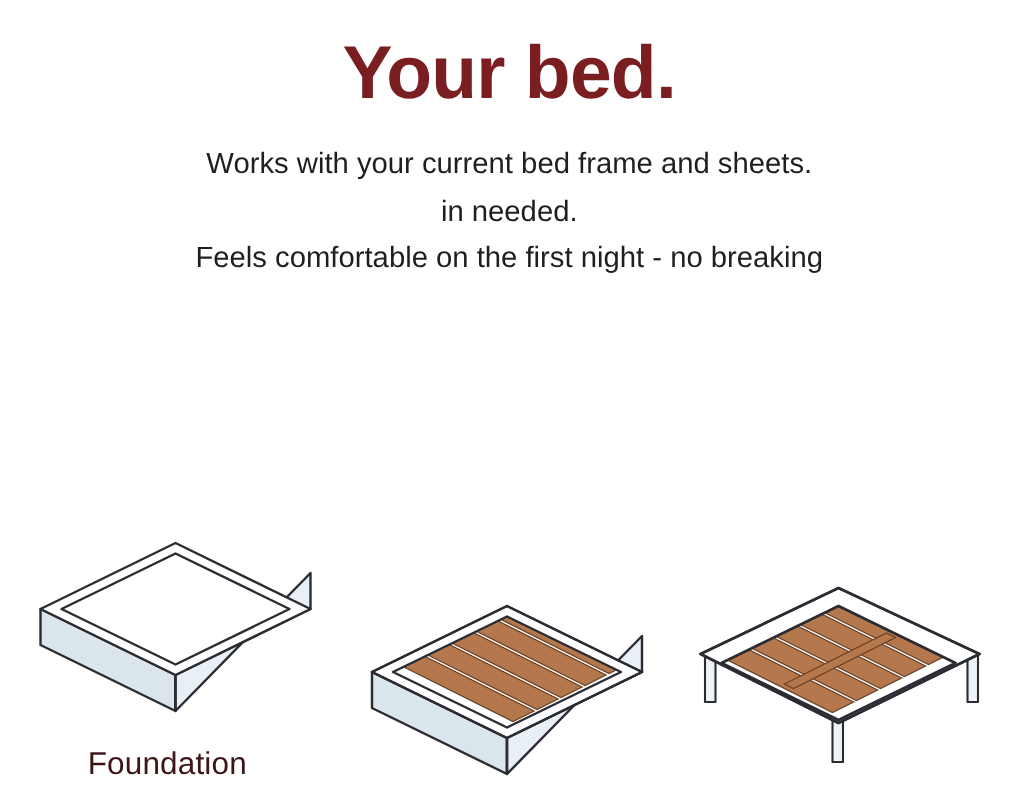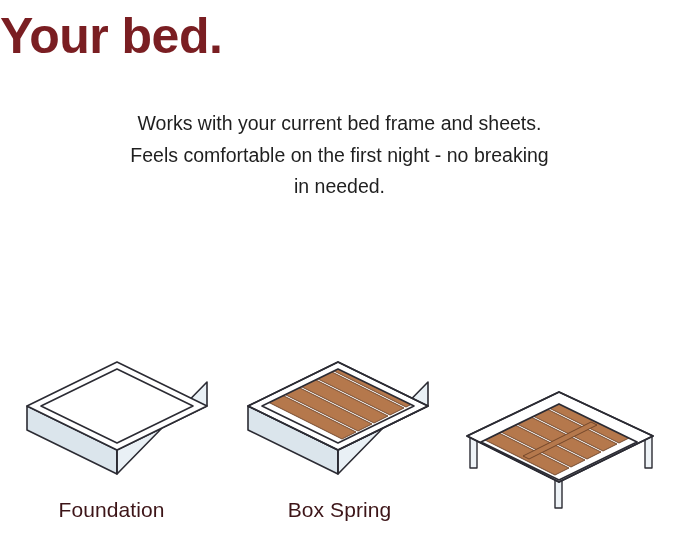--- a/index.html
+++ b/index.html
@@ -6,35 +6,36 @@
   html, body {
     width:679px; height:537px;
     background:#ffffff;
     font-family:"Liberation Sans", sans-serif;
     overflow:hidden;
   }
   .page { position:relative; width:679px; height:537px; background:#fff; }
 
   
   .headline {
-    padding-top:8px;
+    text-align:center;
+    padding-top:20px;
   }
   .headline-line {
     display:block;
     font-weight:bold;
     font-size:50px;
     line-height:1.12;
     letter-spacing:-0.5px;
     color:#7a1e22;
   }
 
   
   .subtitle {
     text-align:center;
-    margin-top:44px;
+    margin-top:18px;
     color:#1f1f1f;
     font-size:19.5px;
     line-height:1.62;
     font-weight:400;
   }
   .subtitle-line { display:block; }
 
   
   .items {
     position:absolute;
@@ -67,22 +68,22 @@
 <body>
 
 <div class="page">
 
   <div class="headline">
     <span class="headline-line">Your bed.</span>
   </div>
 
   <div class="subtitle">
     <span class="subtitle-line">Works with your current bed frame and sheets.</span>
+    <span class="subtitle-line">in needed.</span>
     <span class="subtitle-line">Feels comfortable on the first night - no breaking</span>
-    <span class="subtitle-line">in needed.</span>
   </div>
 
   <div class="items">
 
     <div class="item item-foundation">
       <div class="art">
         <svg width="200" height="150" viewBox="0 0 200 150">
           <g stroke="#2b2b33" stroke-width="1.6" stroke-linejoin="round">
 
             <polygon points="8,76 8,100 98,144 98,120" fill="#dbe5ec"></polygon>
@@ -122,21 +123,20 @@
             <polygon points="92,40 106,33 180,70 166,77" fill="#b5784c"></polygon>
             <polygon points="108,32 122,25 196,62 182,69" fill="#b5784c"></polygon>
           </g>
           <g stroke="#2b2b33" stroke-width="1.6" stroke-linejoin="round" fill="none">
             <polygon points="22,76 98,39 174,76 98,113"></polygon>
             <polygon points="8,76 98,32 188,76 98,120"></polygon>
             <line x1="98" y1="120" x2="98" y2="144"></line>
           </g>
         </svg>
       </div>
-      <div class="item-label">Box Spring</div>
     </div>
 
     <div class="item item-platform">
       <div class="art">
         <svg width="200" height="150" viewBox="0 0 200 150">
           <defs>
             <clipPath id="pbTop">
               <polygon points="20,70 98,32 176,70 98,108"></polygon>
             </clipPath>
           </defs>

